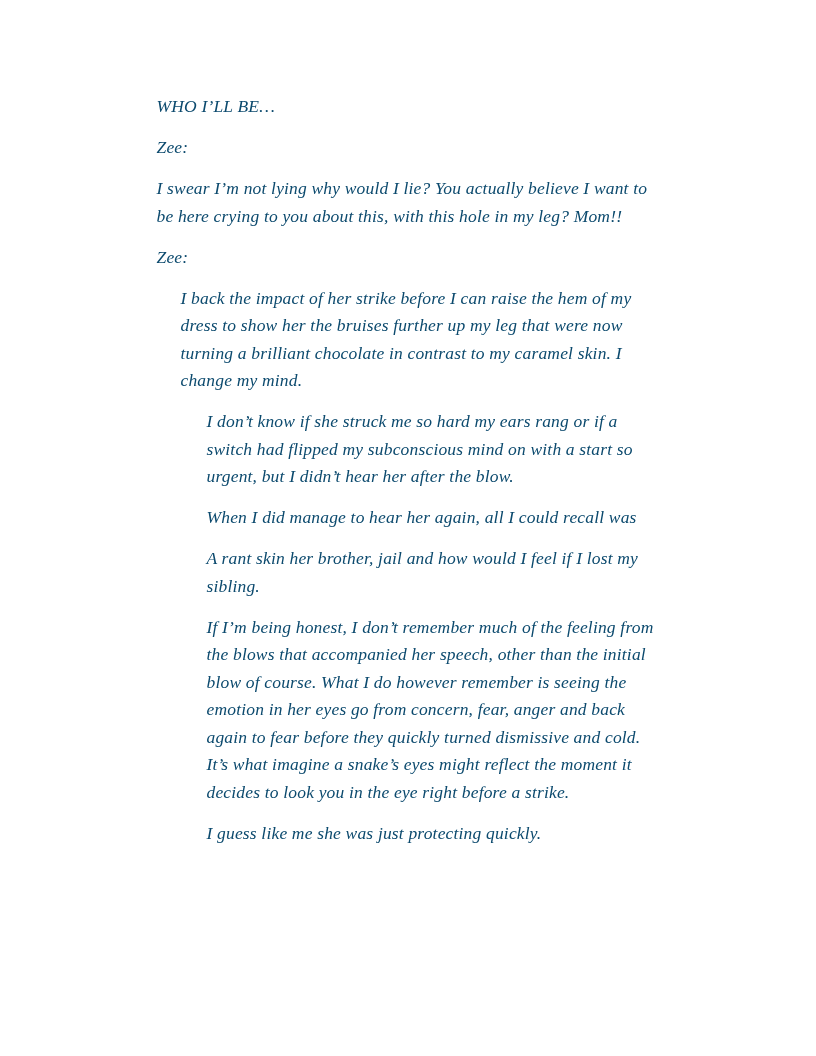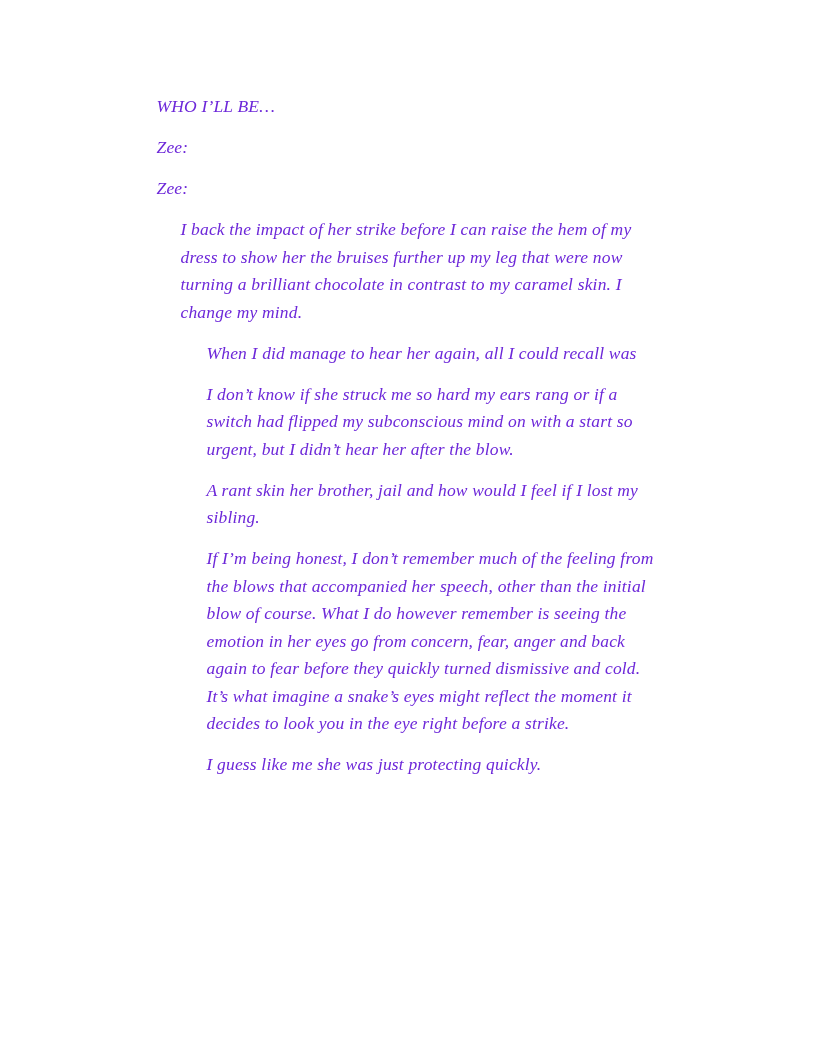--- a/index.html
+++ b/index.html
@@ -10,21 +10,21 @@
   .page {
     position: relative;
     width: 699px;
     height: 1056px;
     margin: 0 auto;
     background: #ffffff;
     box-sizing: border-box;
     padding: 93px 96px 90px 98px;
     font-family: "Liberation Serif", "DejaVu Serif", serif;
     font-style: italic;
-    color: #6d28d9;
+    color: #0c4a6e;
     overflow: hidden;
   }
   .doc-body {
     width: 100%;
   }
   .para {
     font-size: 17.5px;
     line-height: 27.5px;
     letter-spacing: 0.01em;
     margin: 0 0 13.5px 0;
@@ -38,21 +38,22 @@
   }
 </style>
 </head>
 <body>
 
 <div class="page">
   <div class="doc-body">
 
   <p class="para indent-0 doc-title">WHO I’LL BE…</p>
       <p class="para indent-0">Zee:</p>
+      <p class="para indent-0">I swear I’m not lying why would I lie? You actually believe I want to be here crying to you about this, with this hole in my leg? Mom!!</p>
       <p class="para indent-0">Zee:</p>
       <p class="para indent-1">I back the impact of her strike before I can raise the hem of my dress to show her the bruises further up my leg that were now turning a brilliant chocolate in contrast to my caramel skin. I change my mind.</p>
+      <p class="para indent-2">I don’t know if she struck me so hard my ears rang or if a switch had flipped my subconscious mind on with a start so urgent, but I didn’t hear her after the blow.</p>
       <p class="para indent-2">When I did manage to hear her again, all I could recall was</p>
-      <p class="para indent-2">I don’t know if she struck me so hard my ears rang or if a switch had flipped my subconscious mind on with a start so urgent, but I didn’t hear her after the blow.</p>
       <p class="para indent-2">A rant skin her brother, jail and how would I feel if I lost my sibling.</p>
       <p class="para indent-2">If I’m being honest, I don’t remember much of the feeling from the blows that accompanied her speech, other than the initial blow of course. What I do however remember is seeing the emotion in her eyes go from concern, fear, anger and back again to fear before they quickly turned dismissive and cold. It’s what imagine a snake’s eyes might reflect the moment it decides to look you in the eye right before a strike.</p>
       <p class="para indent-2">I guess like me she was just protecting quickly.</p>
     </div>
 </div>
 
 </body></html>

